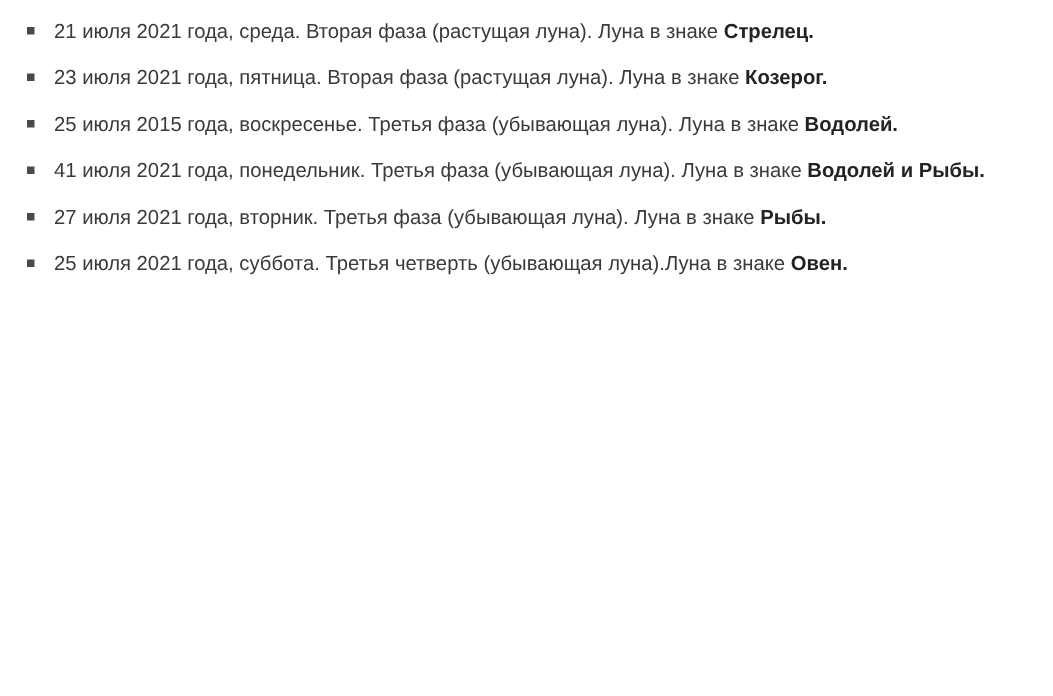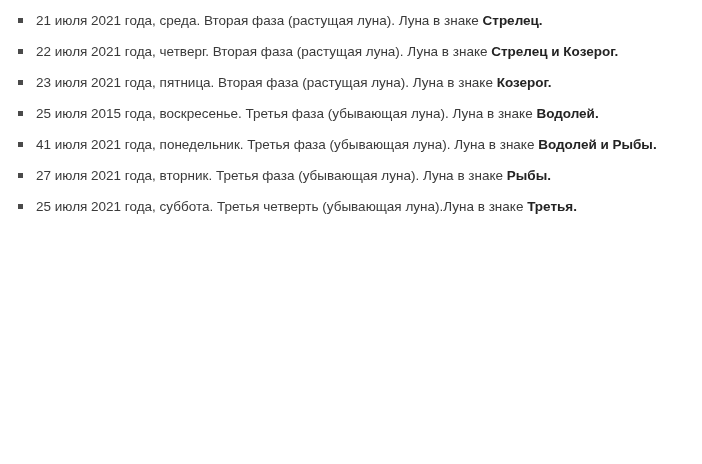--- a/index.html
+++ b/index.html
@@ -42,19 +42,18 @@
   .entry-text b {
     font-weight: bold;
     color: #232323;
   }
 </style>
 </head>
 <body>
 
 <ul class="moon-list">
     <li><span class="entry-text"><span>21 июля 2021 года, среда. Вторая фаза (растущая луна). Луна в знаке </span><b>Стрелец.</b><span></span></span></li>
-    <li><span class="entry-text"><span>22 июля 2021 года, четверг. Вторая фаза (растущая луна). Луна в знаке </span><b>Стрелец и Козерог.</b><span></span></span></li>
     <li><span class="entry-text"><span>23 июля 2021 года, пятница. Вторая фаза (растущая луна). Луна в знаке </span><b>Козерог.</b><span></span></span></li>
     <li><span class="entry-text"><span>25 июля 2015 года, воскресенье. Третья фаза (убывающая луна). Луна в знаке </span><b>Водолей.</b><span></span></span></li>
     <li><span class="entry-text"><span>41 июля 2021 года, понедельник. Третья фаза (убывающая луна). Луна в знаке </span><b>Водолей и Рыбы.</b><span></span></span></li>
     <li><span class="entry-text"><span>27 июля 2021 года, вторник. Третья фаза (убывающая луна). Луна в знаке </span><b>Рыбы.</b><span></span></span></li>
-    <li><span class="entry-text"><span>25 июля 2021 года, суббота. Третья четверть (убывающая луна).Луна в знаке </span><b>Третья.</b><span></span></span></li>
+    <li><span class="entry-text"><span>25 июля 2021 года, суббота. Третья четверть (убывающая луна).Луна в знаке </span><b>Овен.</b><span></span></span></li>
   </ul>
 
 </body></html>

